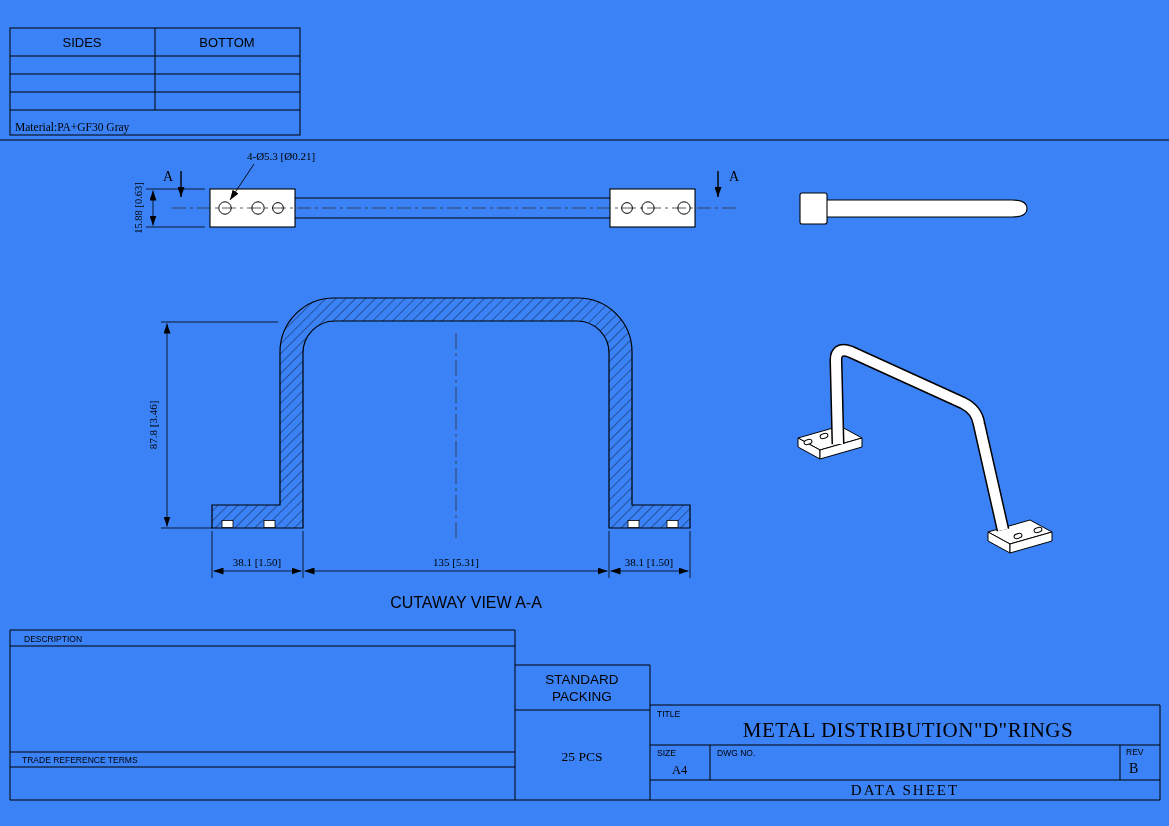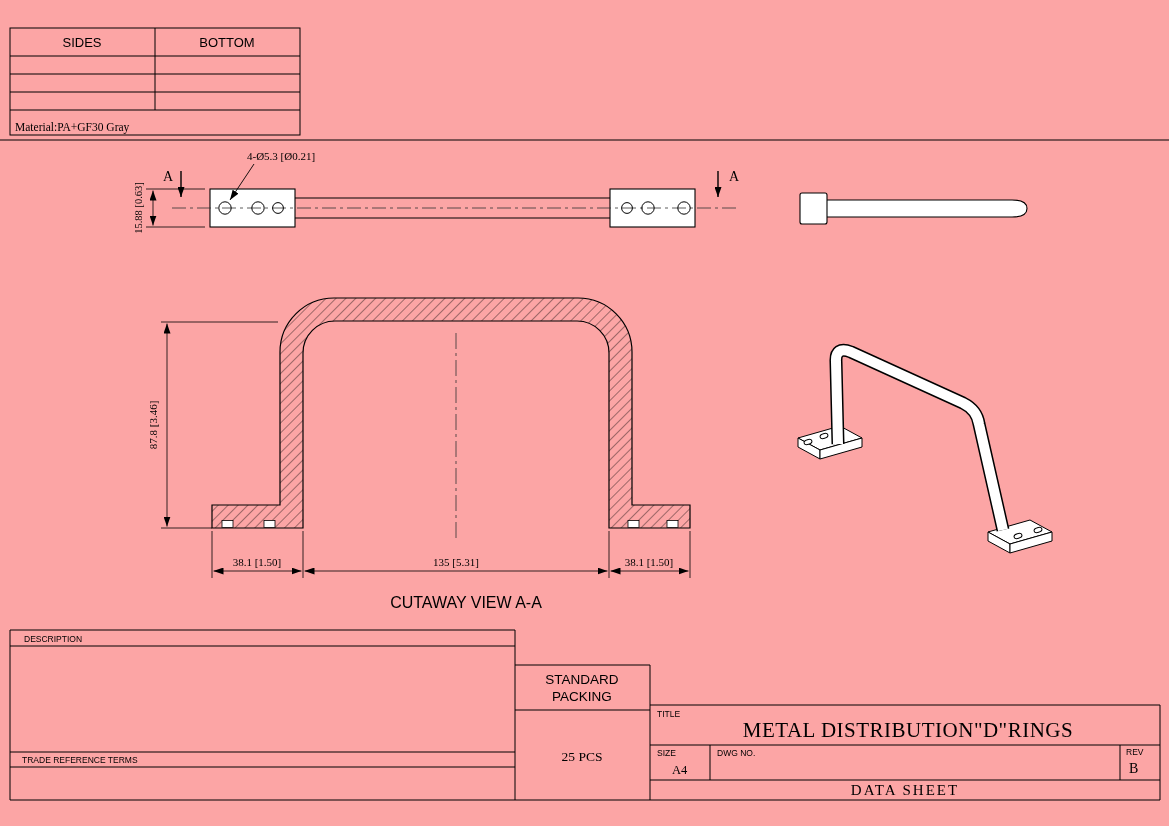--- a/index.html
+++ b/index.html
@@ -1,16 +1,16 @@
 <!DOCTYPE html>
 <html><head>
 <meta charset="utf-8">
 <style>
   html,body{margin:0;padding:0;background:#e8e8e8;}
-  #sheet{position:relative;width:1169px;height:826px;background:#fca5a5;overflow:hidden;margin:0 auto;}
+  #sheet{position:relative;width:1169px;height:826px;background:#3b82f6;overflow:hidden;margin:0 auto;}
   svg{position:absolute;left:0;top:0;display:block;}
   text{fill:#000000;}
   .sans{font-family:"Liberation Sans","DejaVu Sans",sans-serif;}
   .serif{font-family:"Liberation Serif","DejaVu Serif",serif;}
   .dim{font-family:"Liberation Serif","DejaVu Serif",serif;font-size:11px;}
   .tiny{font-family:"Liberation Sans","DejaVu Sans",sans-serif;font-size:8.5px;}
 </style>
 </head>
 <body>
 

